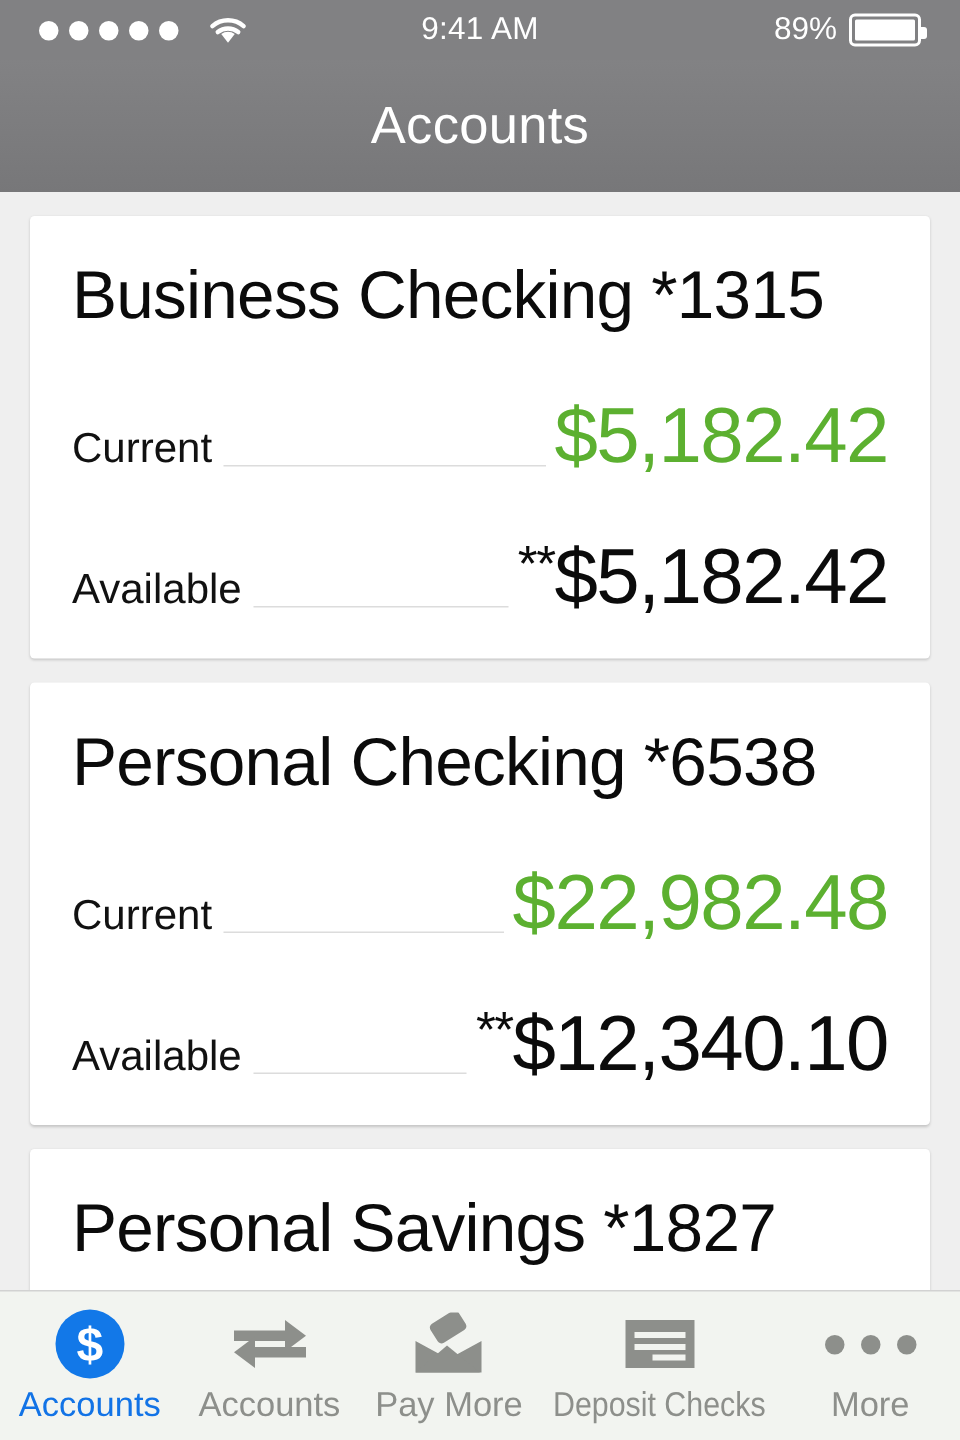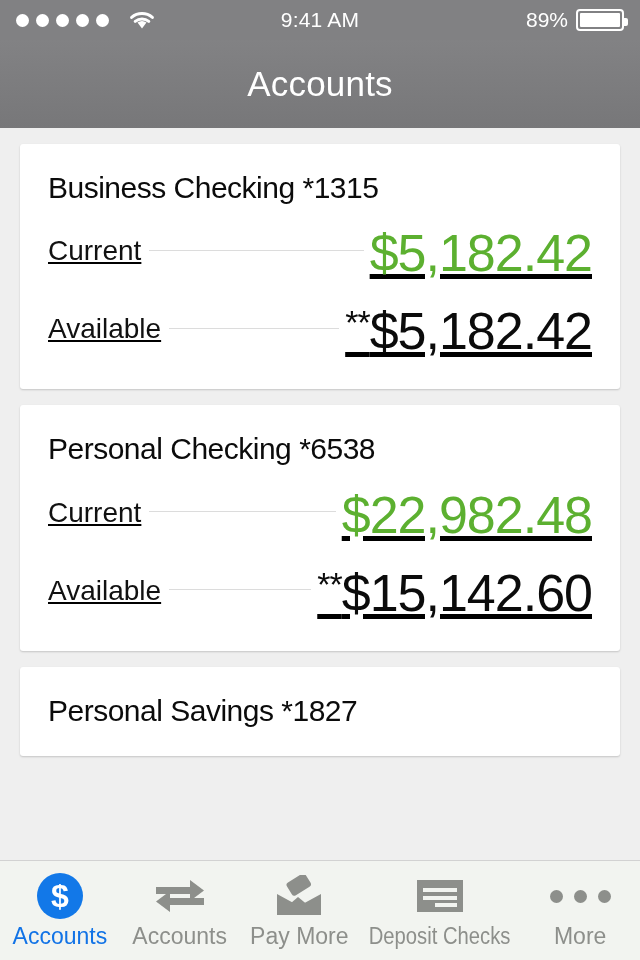--- a/index.html
+++ b/index.html
@@ -8,21 +8,21 @@
     font-family:"Liberation Sans", sans-serif;
     background:#efefef;
     overflow:hidden;
   }
   #app { position:relative; width:640px; height:960px; }
 
   
   .statusbar{
     position:absolute; top:0; left:0; width:640px; height:40px;
     background:#818183;
-    display:flex; align-items:center; padding:0 16px;
+    display:flex; align-items:center; padding:0 26px;
   }
   .sb-dots{ display:flex; gap:7px; align-items:center; }
   .sb-dot{ width:13px; height:13px; border-radius:50%; background:#fff; }
   .sb-wifi{ margin-left:18px; width:30px; height:22px; position:relative; }
   .sb-time{
     position:absolute; left:0; right:0; text-align:center;
     color:#fff; font-size:21px; letter-spacing:.2px;
   }
   .sb-right{ margin-left:auto; display:flex; align-items:center; gap:8px; }
   .sb-pct{ color:#fff; font-size:21px; }
@@ -51,27 +51,26 @@
   }
   .card{
     position:relative;
     margin:16px 20px 0 20px;
     background:#fff;
     border-radius:3px;
     box-shadow:0 1px 2px rgba(0,0,0,.18);
     padding:26px 28px 28px 28px;
   }
   .card-title{
-    font-size:30px; font-weight:300; color:#0b0b0b;
+    font-size:45px; font-weight:300; color:#0b0b0b;
     letter-spacing:-.5px; white-space:nowrap; line-height:1.18;
   }
   .row{
-    display:flex; align-items:center; margin-top:18px;
+    display:flex; align-items:flex-end; margin-top:34px;
     height:60px;
-    text-decoration:underline;
   }
   .row-label{
     font-size:28px; font-weight:300; color:#111;
     flex:0 0 auto; white-space:nowrap; line-height:1; padding-bottom:4px;
   }
   .row-rule{
     flex:1 1 auto; height:1px; background:#dcdcdc;
     margin:0 6px 6px 8px; min-width:18px;
   }
   .row-value{
@@ -160,21 +159,21 @@
     <div class="card">
       <div class="card-title">Personal Checking *6538</div>
       <div class="row">
         <span class="row-label">Current</span>
         <span class="row-rule"></span>
         <span class="row-value green"><span class="stars"></span><span>$22,982.48</span></span>
       </div>
       <div class="row">
         <span class="row-label">Available</span>
         <span class="row-rule"></span>
-        <span class="row-value dark"><span class="stars">**</span><span>$15,142.60</span></span>
+        <span class="row-value dark"><span class="stars">**</span><span>$12,340.10</span></span>
       </div>
     </div>
 
     <div class="card">
       <div class="card-title">Personal Savings *1827</div>
     </div>
 
   </div>
 
   <div class="tabbar">

